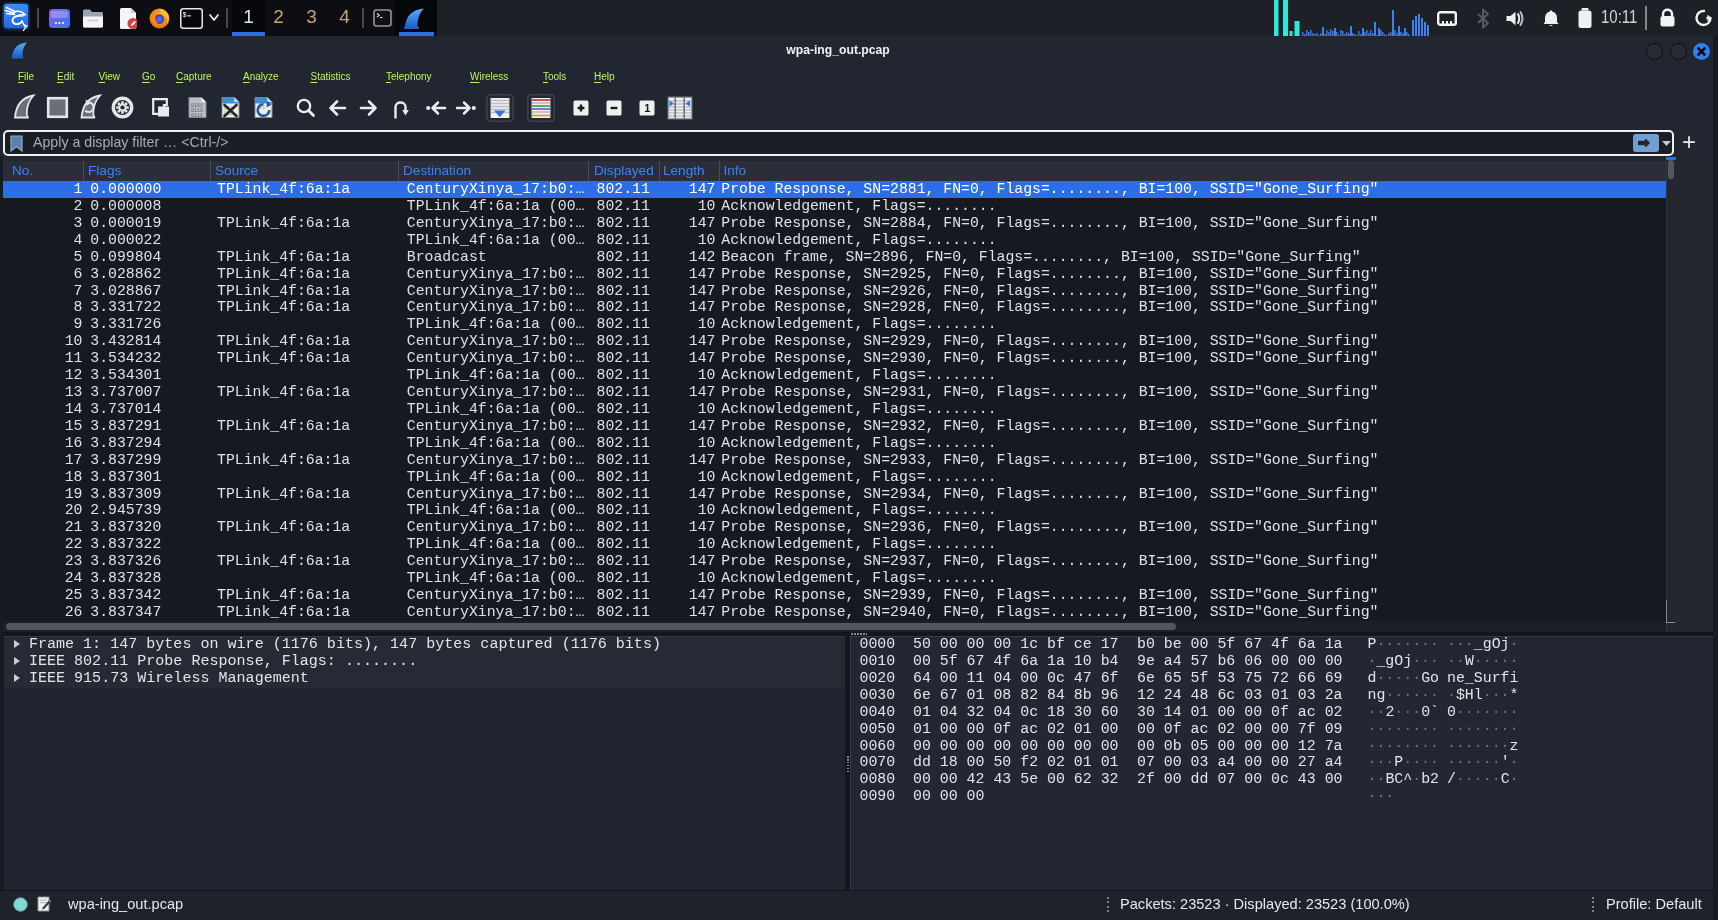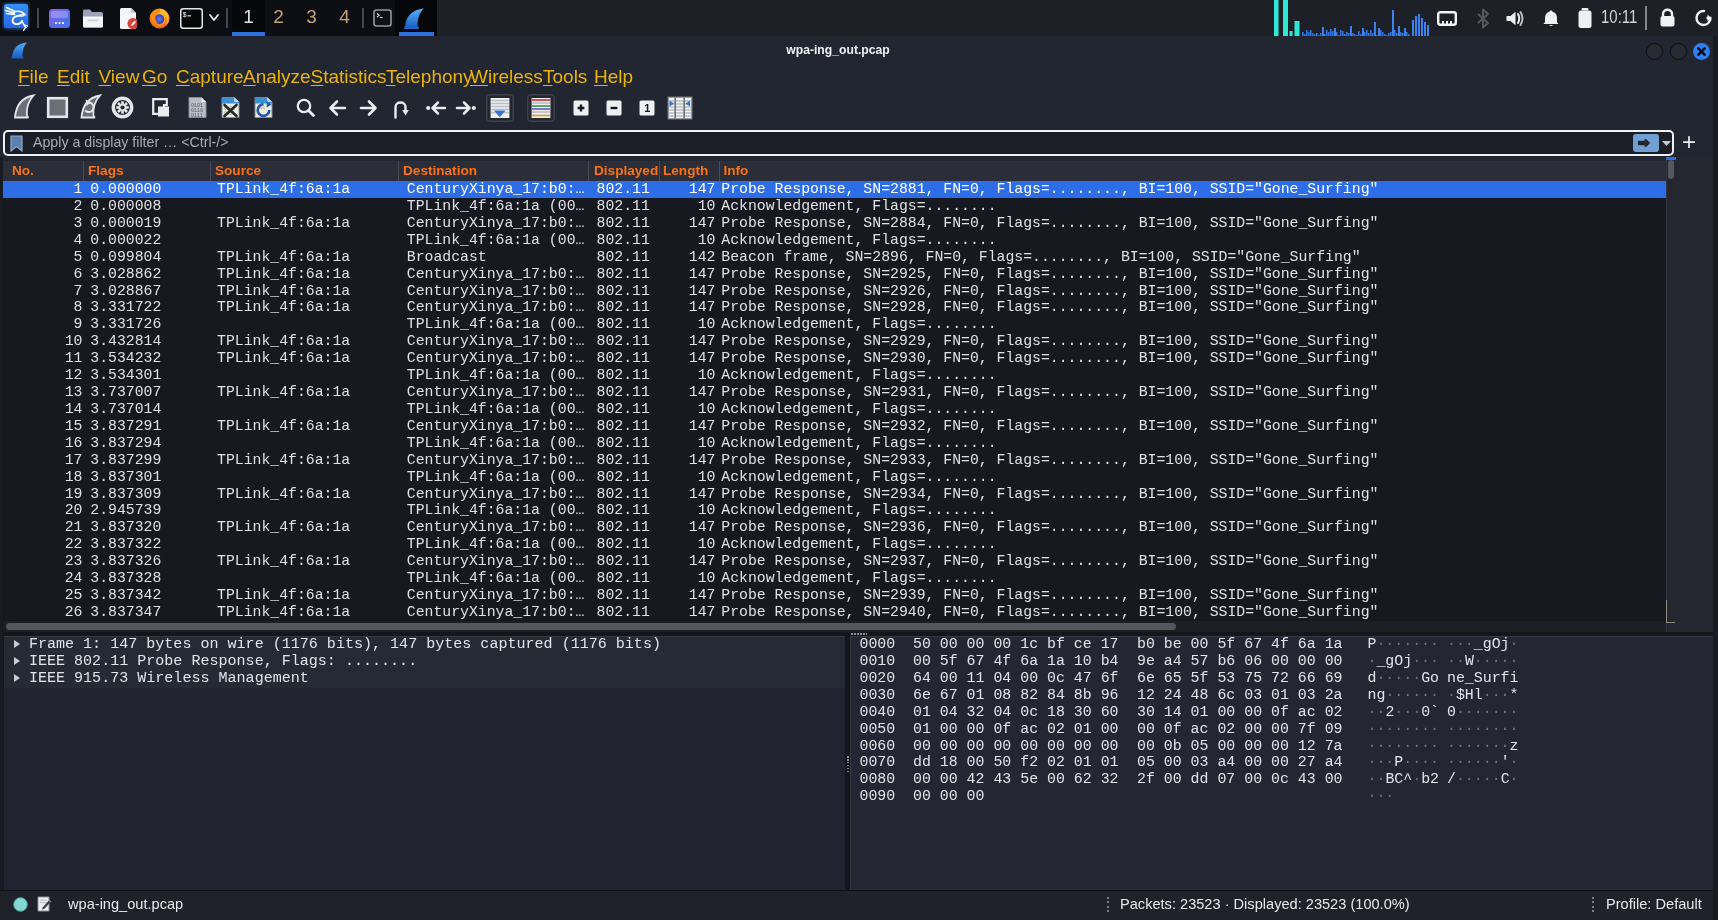--- a/index.html
+++ b/index.html
@@ -13,33 +13,33 @@
 .wsnum{position:absolute;top:0;height:36px;line-height:34px;text-align:center;width:33px;
  font-size:19px;color:#c5a472}
 .wscell{position:absolute;top:0;height:36px;background:#06070b}
 .wsbar{position:absolute;top:32px;height:3.5px;background:#2e6fe0}
 #clock{position:absolute;left:1601px;top:0;height:36px;line-height:35px;font-size:17.5px;color:#d2d3d6;transform:scaleX(0.855);transform-origin:left center}
 
 #titlebar{position:absolute;left:0;top:36px;width:1718px;height:29px;background:#222631}
 #title{position:absolute;top:36px;height:29px;line-height:29px;font-size:12.2px;font-weight:bold;color:#eff1f4}
 .wbtn{position:absolute;top:42.5px;width:17px;height:17px;border-radius:50%}
 #menubar{position:absolute;left:0;top:65px;width:1718px;height:25px;background:#222631}
-.mi{position:absolute;top:65px;height:25px;line-height:24px;font-size:19px;color:#eab308}
+.mi{position:absolute;top:65px;height:25px;line-height:24px;font-size:10px;color:#bef264}
 .mi u{text-decoration-thickness:1px;text-underline-offset:2px}
 #toolbar{position:absolute;left:0;top:90px;width:1718px;height:37px;background:#222631}
 #filterrow{position:absolute;left:0;top:127px;width:1718px;height:34px;background:#222631}
 #filterbox{position:absolute;left:3px;top:130px;width:1671px;height:26px;background:#1b1e26;
  border:2px solid #eef0f2;border-radius:5px}
 #filtertext{position:absolute;left:33px;top:130px;height:26px;line-height:24px;font-size:14.2px;color:#a7abb3}
 #applybtn{position:absolute;left:1633px;top:134px;width:26px;height:18px;background:#719fd4;border-radius:3px}
 #plusbtn{position:absolute;left:1678px;top:127px;width:22px;height:32px;color:#e8eaee;font-size:24px;
  line-height:30px;text-align:center;font-weight:400}
 
 #header{position:absolute;left:3px;top:161px;width:1663px;height:20px;background:#2b2e38}
-.hcol{position:absolute;top:161px;height:20px;line-height:20px;font-size:13.6px;font-weight:bold;color:#f97316}
+.hcol{position:absolute;top:161px;height:20px;line-height:20px;font-size:13.6px;font-weight:normal;color:#3b82f6}
 .hsep{position:absolute;top:161px;width:1px;height:20px;background:#4a4d57}
 #plist{position:absolute;left:3px;top:181px;width:1663px;height:440px;background:#171920}
 .prow{position:absolute;left:3px;width:1663px;height:17px;line-height:16.9px;color:#dee1e6;font-size:14.8px}
 .prow span{position:absolute;top:0}
 .sel{background:#2d6ee8;color:#fff}
 .cno{text-align:right;width:60px}
 
 #vtrack{position:absolute;left:1666px;top:157px;width:47px;height:474.5px;background:#24272f;border-left:1px solid #32353d}
 #vhandle{position:absolute;left:1667.5px;top:160px;width:6px;height:19px;background:#54575e;border-radius:3px}
 #vblue{position:absolute;left:1666px;top:157px;width:10px;height:2.5px;background:#2d6ee8}
@@ -517,21 +517,21 @@
 <div class="hx mono abs" style="left:1137px;top:720.60px">00 0f ac 02 00 00 7f 09</div>
 <div class="hx mono abs" style="left:1367.5px;top:720.60px"><i>········</i></div>
 <div class="hx mono abs" style="left:1447px;top:720.60px"><i>········</i></div>
 <div class="hx mono hxoff abs" style="left:859.5px;top:737.52px">0060</div>
 <div class="hx mono abs" style="left:913px;top:737.52px">00 00 00 00 00 00 00 00</div>
 <div class="hx mono abs" style="left:1137px;top:737.52px">00 0b 05 00 00 00 12 7a</div>
 <div class="hx mono abs" style="left:1367.5px;top:737.52px"><i>········</i></div>
 <div class="hx mono abs" style="left:1447px;top:737.52px"><i>·······</i>z</div>
 <div class="hx mono hxoff abs" style="left:859.5px;top:754.44px">0070</div>
 <div class="hx mono abs" style="left:913px;top:754.44px">dd 18 00 50 f2 02 01 01</div>
-<div class="hx mono abs" style="left:1137px;top:754.44px">05 00 03 a4 00 00 27 a4</div>
+<div class="hx mono abs" style="left:1137px;top:754.44px">07 00 03 a4 00 00 27 a4</div>
 <div class="hx mono abs" style="left:1367.5px;top:754.44px"><i>···</i>P<i>····</i></div>
 <div class="hx mono abs" style="left:1447px;top:754.44px"><i>······</i>'<i>·</i></div>
 <div class="hx mono hxoff abs" style="left:859.5px;top:771.36px">0080</div>
 <div class="hx mono abs" style="left:913px;top:771.36px">00 00 42 43 5e 00 62 32</div>
 <div class="hx mono abs" style="left:1137px;top:771.36px">2f 00 dd 07 00 0c 43 00</div>
 <div class="hx mono abs" style="left:1367.5px;top:771.36px"><i>··</i>BC^<i>·</i>b2</div>
 <div class="hx mono abs" style="left:1447px;top:771.36px">/<i>·····</i>C<i>·</i></div>
 <div class="hx mono hxoff abs" style="left:859.5px;top:788.28px">0090</div>
 <div class="hx mono abs" style="left:913px;top:788.28px">00 00 00</div>
 <div class="hx mono abs" style="left:1367.5px;top:788.28px"><i>···</i></div>

